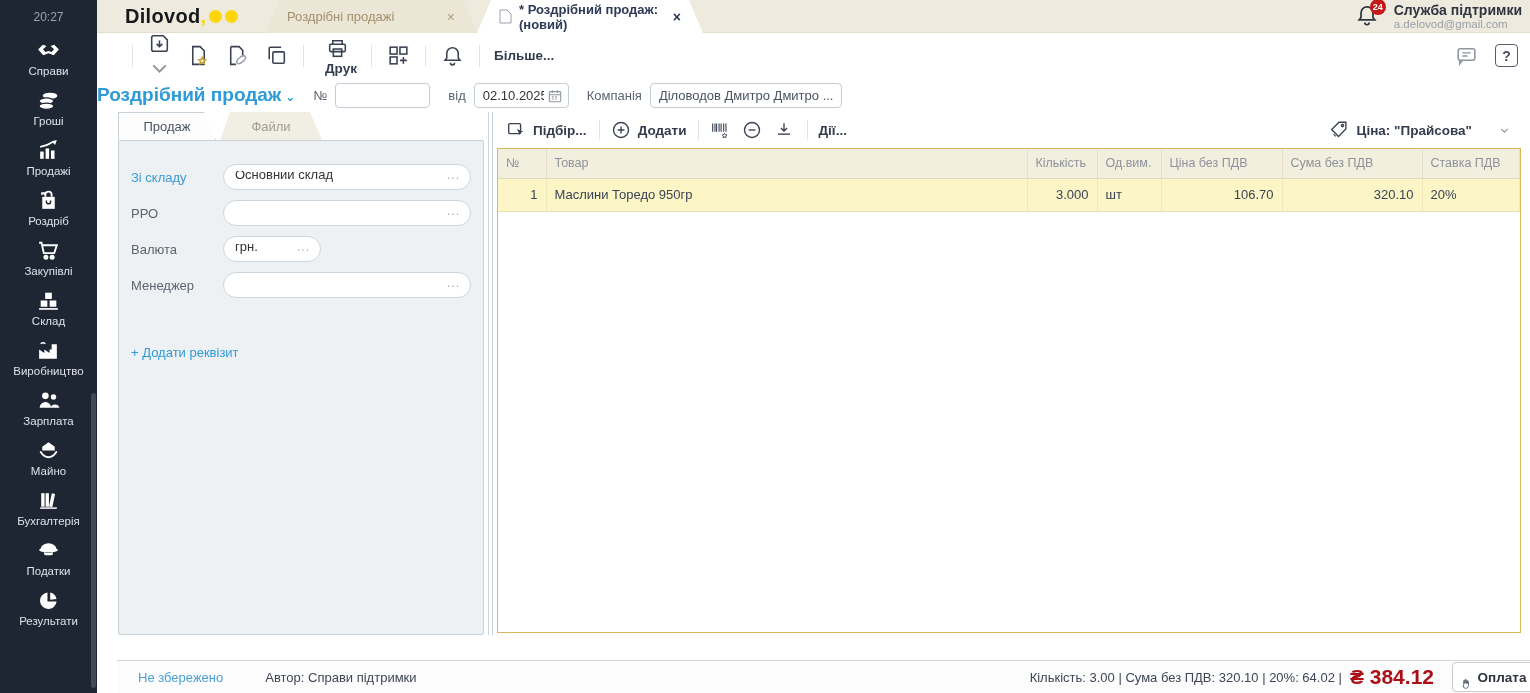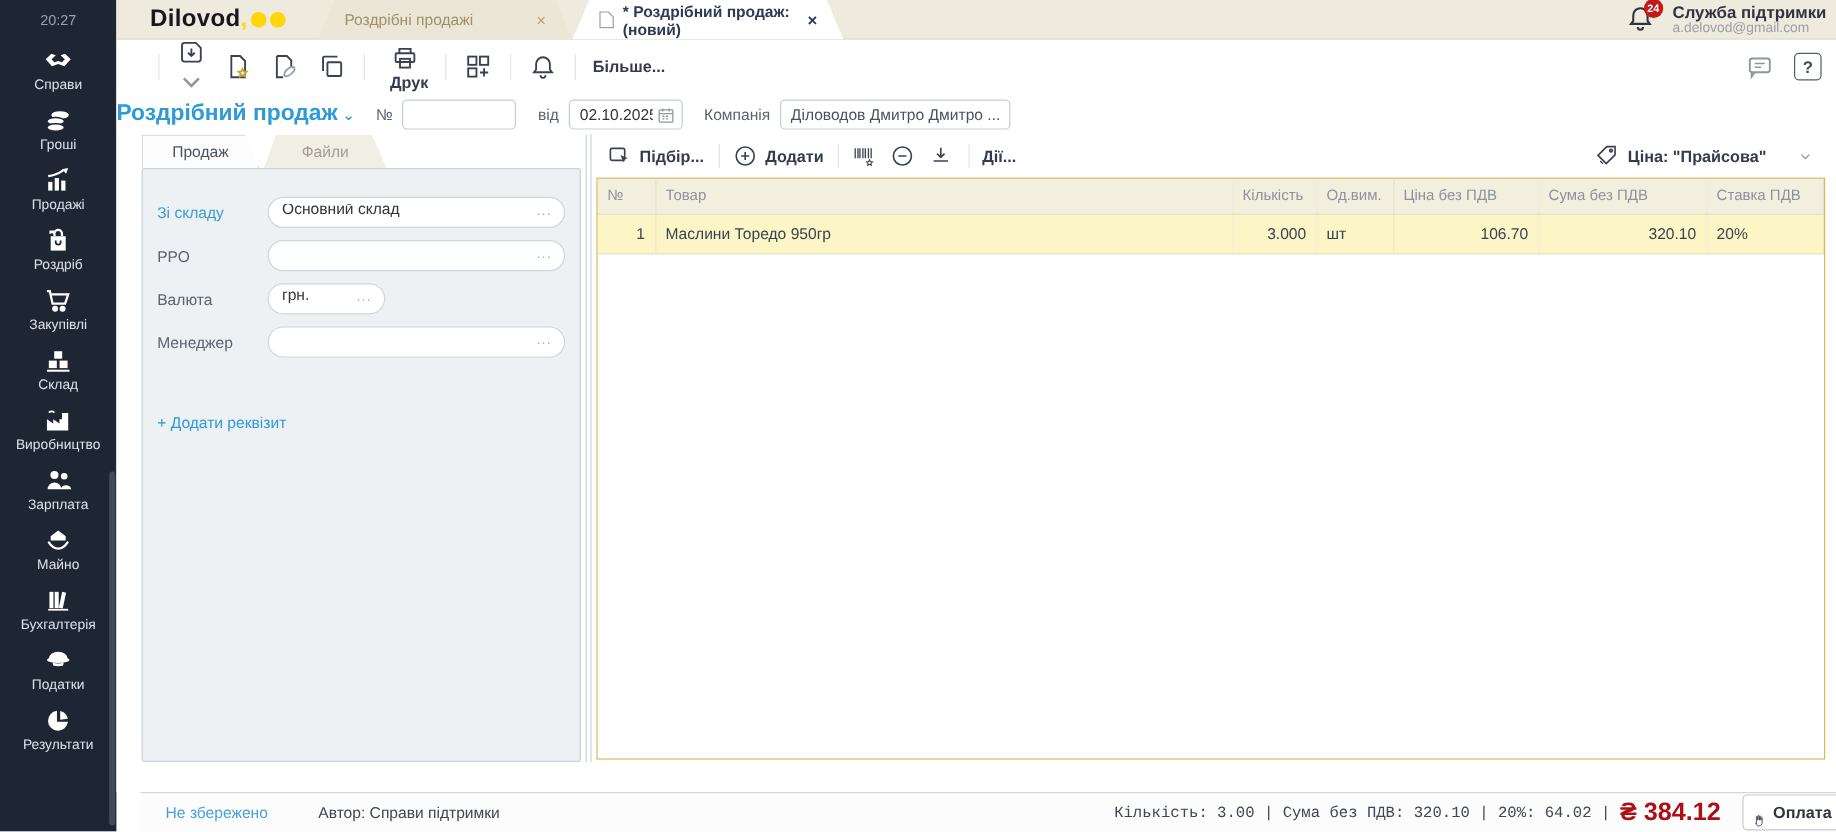--- a/index.html
+++ b/index.html
@@ -102,21 +102,21 @@
                    border-right:1px solid #efe7bd; border-bottom:1px solid #e7dfb5; padding:0 8px;
                    white-space:nowrap; overflow:hidden; }
   th.r, td.r { text-align:right; }
   td.vat { background:#ffd800; color:#4c4414; }
   
   .statusbar { position:absolute; left:0; bottom:0; width:1433px; height:33px; background:#fcfcfc;
                border-top:1px solid #d6d6d6; display:flex; align-items:center; padding:0 10px 0 21px;margin-left:20px; }
   .st-unsaved { font-size:13px; color:#4a9fd8; cursor:pointer; }
   .st-author { font-size:13px; color:#3f4654; margin-left:42px; }
   .st-right { margin-left:auto; display:flex; align-items:center; }
-  .st-totals { font-size:13px; color:#3f4654;font-family:Liberation Mono, monospace; }
+  .st-totals { font-size:13px; color:#3f4654; }
   .st-sum { font-size:21px; font-weight:bold; color:#ac1016; margin-left:8px; white-space:nowrap; }
   .btn-pay { position:relative; width:88px; height:30px; margin-left:18px; background:#fff; border:1px solid #c6ccd3;
              border-radius:4px; font-size:13.5px; font-weight:bold; color:#2f3540; cursor:pointer;
              font-family:inherit; padding-left:12px; }
   .btn-pay svg { position:absolute; left:5px; top:13px; width:16px; height:16px; }
   svg { display:block; }
 </style>
 </head>
 <body>
 

